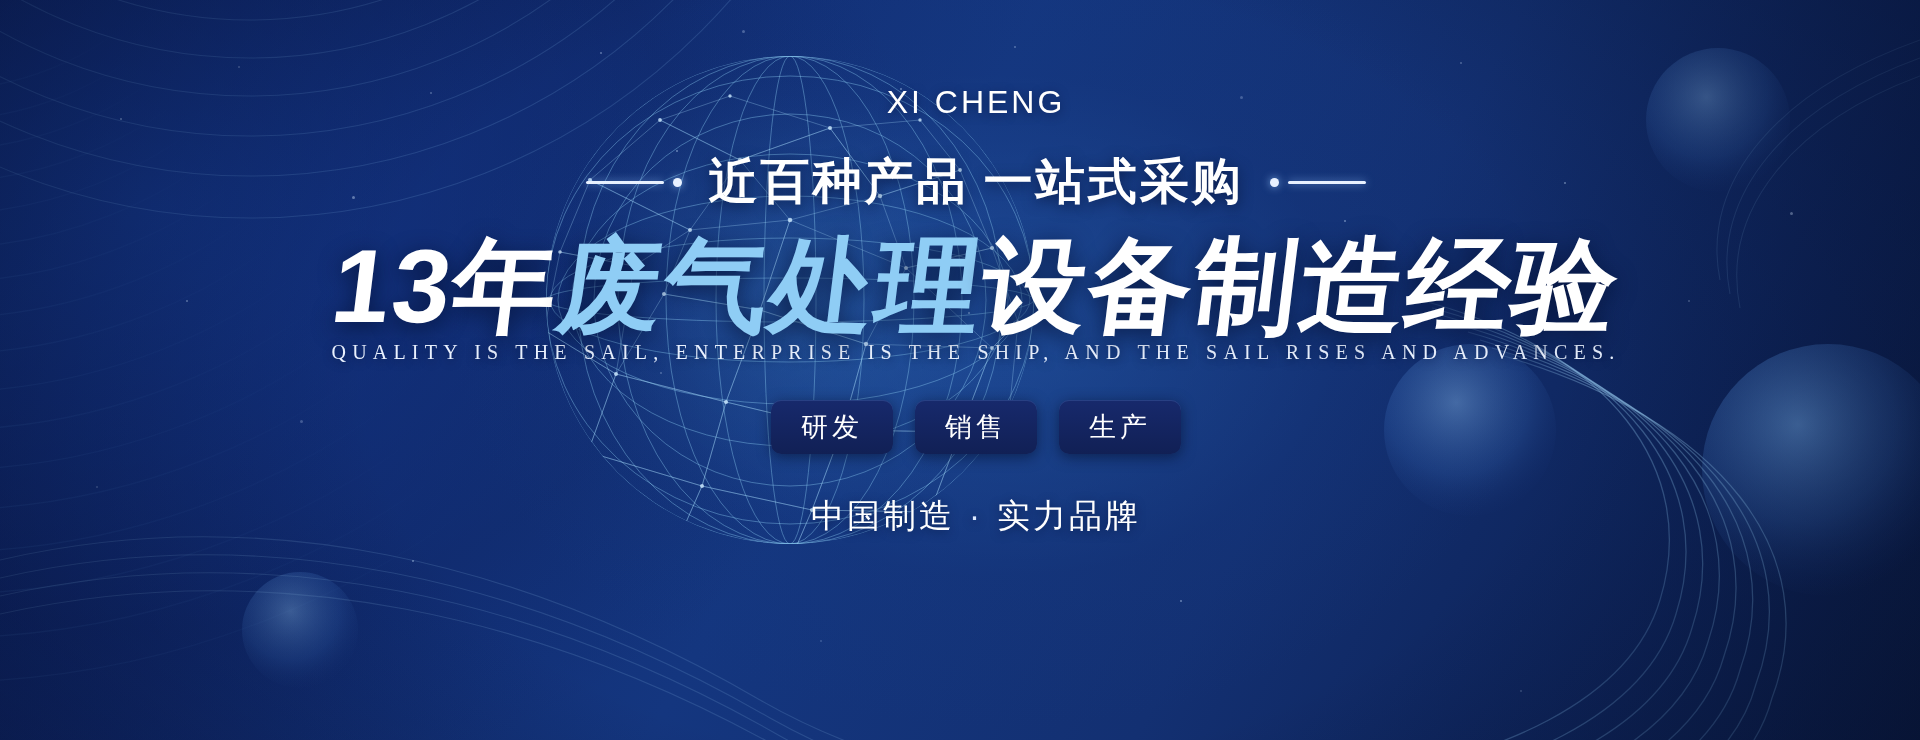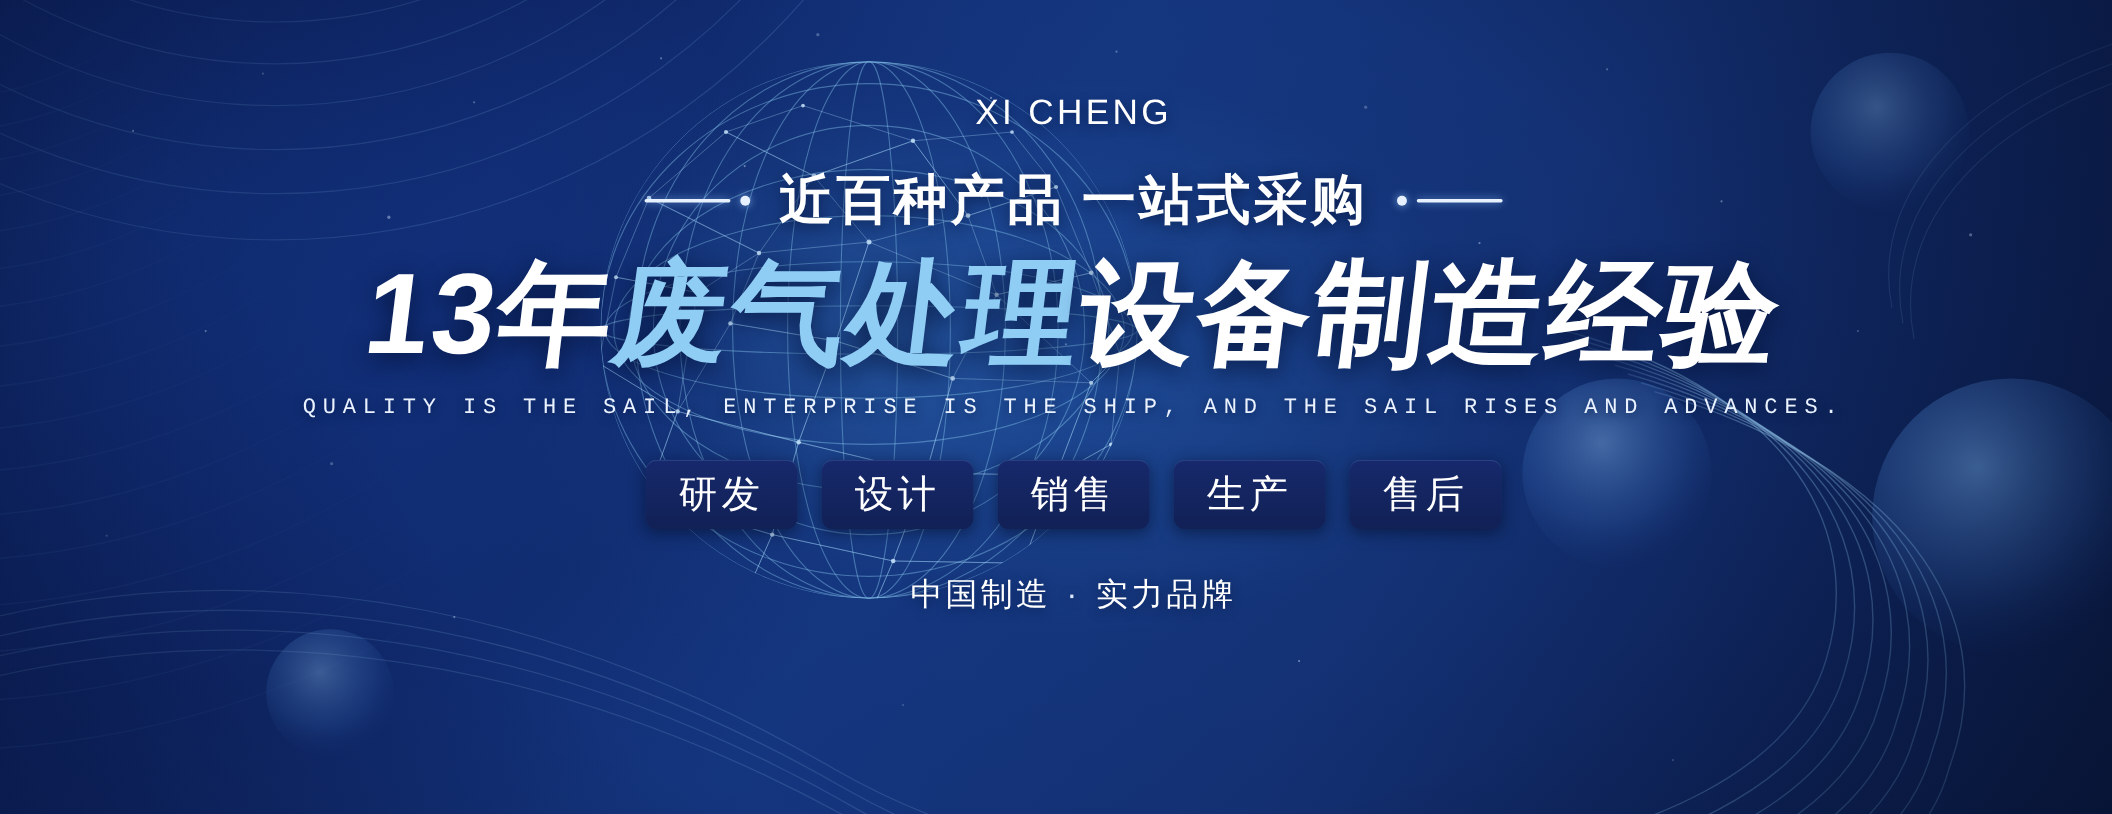--- a/index.html
+++ b/index.html
@@ -100,51 +100,51 @@
     letter-spacing:2px;
     white-space:nowrap;
     transform:skewX(-7deg);
     font-family:"Liberation Sans","DejaVu Sans",sans-serif;
     text-shadow:0 5px 22px rgba(4,16,52,.80);
   }
   .headline .w { color:#ffffff; }
   .headline .b { color:#8fcdf5; }
 
   .tagline {
-    margin-top:18px;
-    font-family:Liberation Mono, monospace;
+    margin-top:0;
+    font-family:Liberation Serif, serif;
     font-size:20px;
     letter-spacing:6.2px;
     color:#eaf2ff;
     white-space:nowrap;
     text-shadow:0 2px 9px rgba(6,20,60,.7);
   }
 
   .pills {
     margin-top:36px;
     display:flex;
     gap:22px;
   }
   .pill {
     background:linear-gradient(180deg,#17296c 0%,#112055 100%);
     border-radius:10px;
     padding:12px 30px;
-    font-size:35px;
+    font-size:27px;
     font-weight:500;
     color:#ffffff;
     letter-spacing:4px;
     line-height:1.12;
     box-shadow:0 3px 14px rgba(4,12,40,.55), inset 0 1px 0 rgba(120,170,245,.18);
     white-space:nowrap;
     font-family:Liberation Sans, sans-serif;
   }
 
   .footline {
     margin-top:40px;
-    font-size:29px;
+    font-size:33px;
     color:#ffffff;
     letter-spacing:3px;
     white-space:nowrap;
     text-shadow:0 2px 10px rgba(6,20,60,.65);
     font-family:"Liberation Sans","DejaVu Sans",sans-serif;
   }
   .footline .sep { padding:0 14px; color:#dce9ff; }
 </style>
 </head>
 <body>
@@ -386,24 +386,22 @@
     </div>
 
     <h1 class="headline">
       <span class="w">13年</span><span class="b">废气处理</span><span class="w">设备制造经验</span>
     </h1>
 
     <div class="tagline">QUALITY IS THE SAIL, ENTERPRISE IS THE SHIP, AND THE SAIL RISES AND ADVANCES.</div>
 
     <div class="pills">
       <div class="pill">研发</div>
-      <div class="pill">设计</div>
       <div class="pill">销售</div>
       <div class="pill">生产</div>
-      <div class="pill">售后</div>
     </div>
 
     <div class="footline">
       <span>中国制造</span><span class="sep">·</span><span>实力品牌</span>
     </div>
 
   </div>
 </div>
 
 </body></html>

